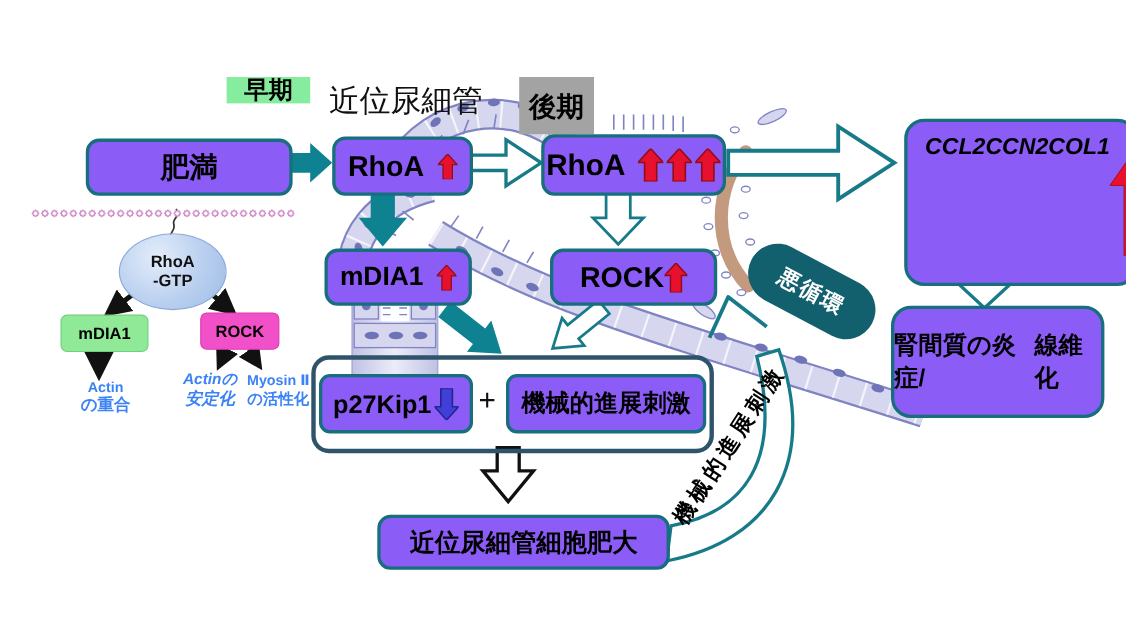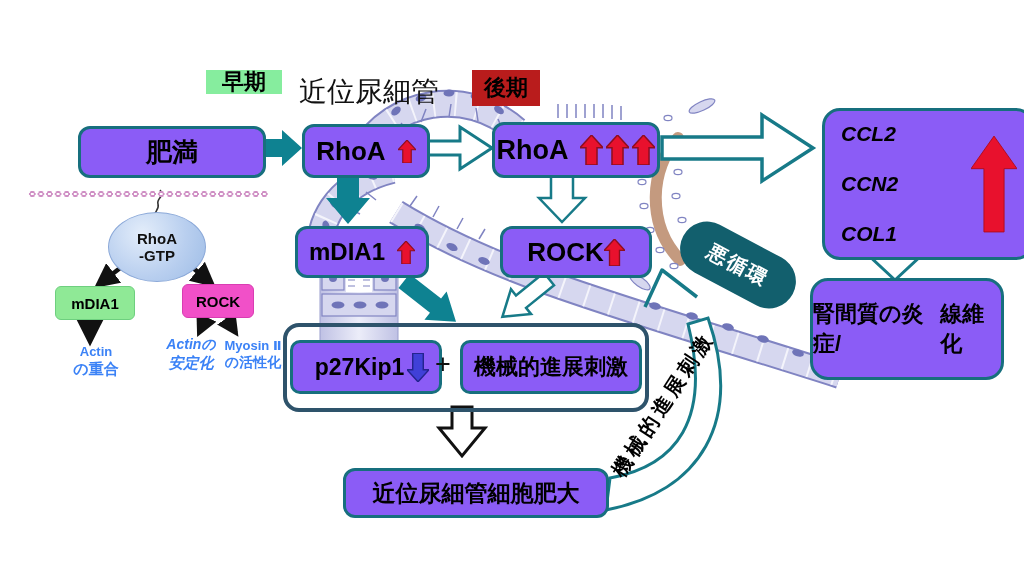--- a/index.html
+++ b/index.html
@@ -20,21 +20,21 @@
         background-image:radial-gradient(circle at center,#ffffff 0 1.4px,#cf8fc4 1.5px 3.1px,rgba(0,0,0,0) 3.2px);
         background-size:8.6px 12px;background-repeat:repeat-x;}
   .ellipse{position:absolute;left:108px;top:212px;width:96px;height:68px;border-radius:50%;
         background:radial-gradient(circle at 35% 30%,#e3edfa,#b9cfef 55%,#9dbce6);
         border:1px solid #8aa8d8;display:flex;flex-direction:column;align-items:center;justify-content:center;
         font-weight:bold;font-size:15px;line-height:1.15;}
   .chip{position:absolute;display:flex;align-items:center;justify-content:center;
         font-weight:bold;font-size:15px;border-radius:6px;color:#000;}
   .small-lbl{position:absolute;text-align:center;font-weight:bold;line-height:1.25;color:#3b82f6;}
   .genes{align-items:stretch;justify-content:space-between;padding:10px 14px 10px 16px;border-radius:18px;}
-  .genes .col{display:flex;flex-direction:column;justify-content:space-between;font-style:italic;
+  .genes .col{display:flex;justify-content:flex-end;font-style:italic;
         font-size:21px;line-height:1.26;font-weight:bold;}
   .genes .bigarrow{display:flex;align-items:center;}
   svg{display:block;}
 </style>
 </head>
 <body>
 
 <div class="stage">
 
   <svg class="abs" style="left:0;top:0;" width="1024" height="577" viewBox="0 0 1024 577">
@@ -175,21 +175,21 @@
       <path d="M645 307 L662 270 L697 297" fill="none" stroke="#177A88" stroke-width="3.5" stroke-linejoin="round"></path>
     </g>
   </svg>
 
   <div class="tag" style="left:206px;top:70px;width:76px;height:24px;background:#86ED9E;font-size:22px;">
       <span>早期</span>
     </div>
   <div class="lbl" style="left:284px;top:74px;width:170px;height:36px;font-size:28px;">
       <span>近位尿細管</span>
     </div>
-  <div class="tag" style="left:472px;top:70px;width:68px;height:36px;background:#b91c1c;font-size:22px;">
+  <div class="tag" style="left:472px;top:70px;width:68px;height:52px;background:#a3a3a3;font-size:25px;">
       <span>後期</span>
     </div>
 
   <div class="box" style="left:78px;top:126px;width:182px;height:46px;font-size:26px;">
       <span>肥満</span>
     </div>
 
   <div class="box" style="left:302px;top:124px;width:122px;height:48px;font-size:26px;">
     <span>RhoA</span>
       <span class="gap"></span>
@@ -240,21 +240,21 @@
 
   <div class="box" style="left:500px;top:226px;width:146px;height:46px;font-size:26px;">
     <span>ROCK</span>
     <svg width="21" height="27" viewBox="0 0 20 26">
       <path d="M10 0 L20 11 H14.8 V26 H5.2 V11 H0 Z" fill="#E8112D" stroke="#8E0E1E" stroke-width="1.3"></path>
       </svg>
   </div>
 
   <div class="abs" style="left:283px;top:323px;width:358px;height:81px;border:4px solid #2E536B;border-radius:16px;background:transparent;"></div>
 
-  <div class="box" style="left:290px;top:340px;width:134px;height:48px;font-size:23px;border-radius:10px;padding-left:12px;">
+  <div class="box" style="left:290px;top:340px;width:134px;height:48px;font-size:23px;border-radius:10px;">
     <span>p27Kip1</span>
     <svg width="22" height="29" viewBox="0 0 20 26" style="margin-left:3px;">
       <path d="M10 26 L0 15 H5.2 V0 H14.8 V15 H20 Z" fill="#4040D8" stroke="#24248F" stroke-width="1.3"></path>
       </svg>
   </div>
 
   <div class="lbl" style="left:428px;top:348px;width:30px;height:32px;font-size:27px;">
       <span>+</span>
     </div>
 

